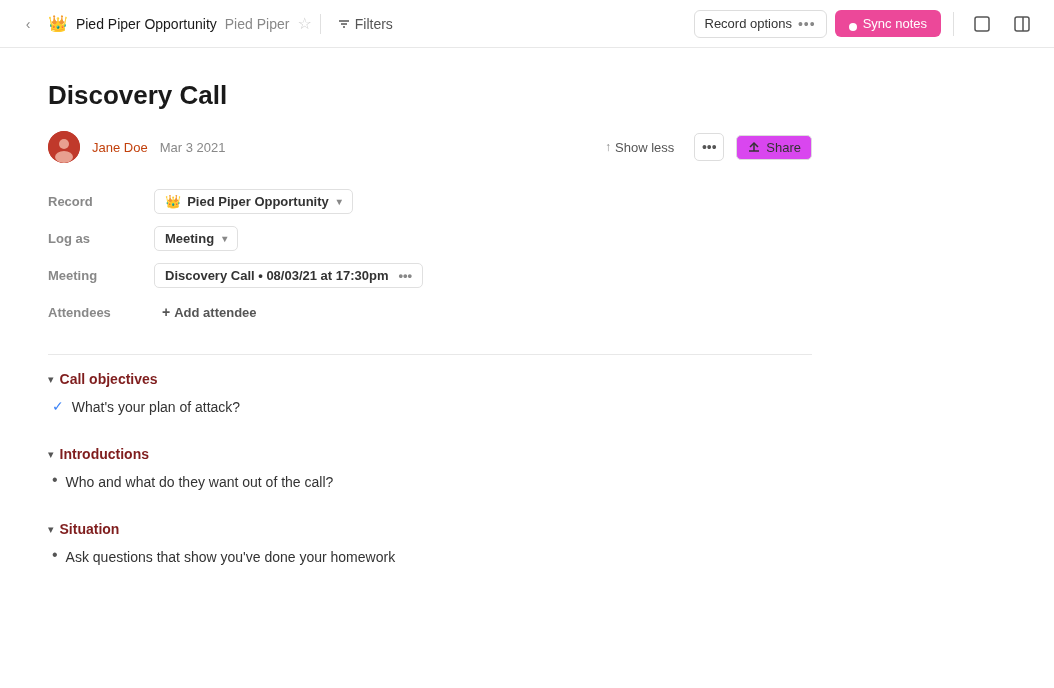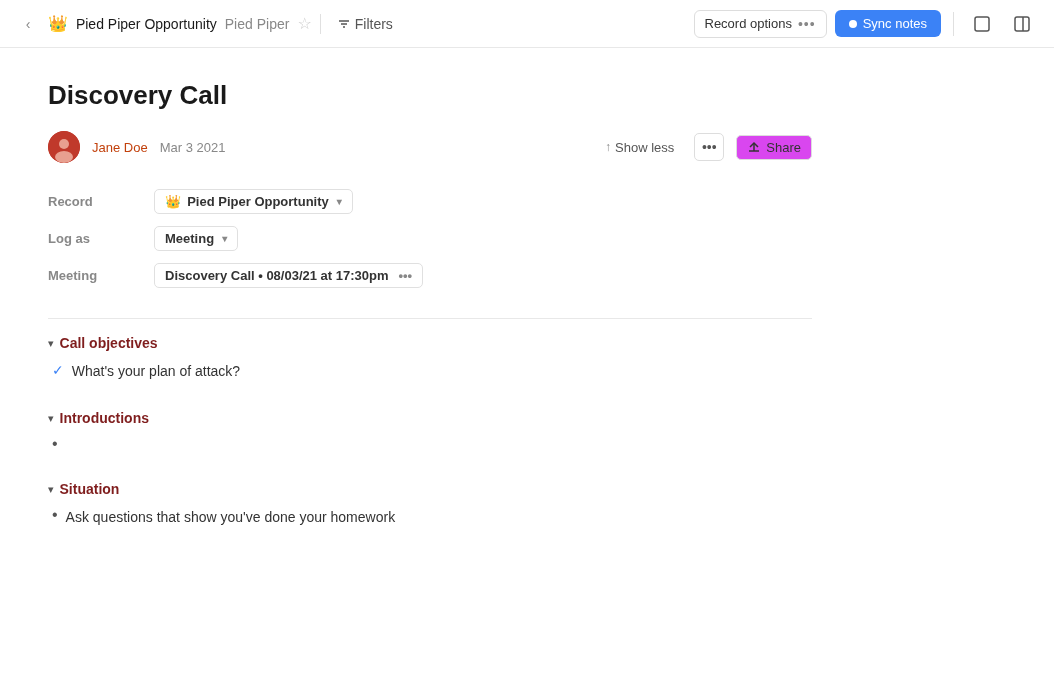--- a/index.html
+++ b/index.html
@@ -22,22 +22,22 @@
 
     .nav-right { display: flex; align-items: center; gap: 8px; padding-left: 12px; }
     .record-options-btn {
       display: flex; align-items: center; gap: 6px;
       border: 1px solid #ddd; border-radius: 6px;
       padding: 5px 10px; cursor: pointer; background: #fff;
       font-size: 13px; color: #333;
     }
     .dots-icon { color: #888; letter-spacing: 1px; font-size: 14px; }
     .sync-btn {
-      display: flex; align-items: center; gap: 6px;
-      background: #3b82f6; border: none; border-radius: 6px;
+      display: flex; align-items: flex-end; gap: 6px;
+      background: #ec4899; border: none; border-radius: 6px;
       padding: 6px 14px; cursor: pointer; font-size: 13px;
       color: #fff; font-weight: 500;
     }
     .sync-dot { width: 8px; height: 8px; background: #fff; border-radius: 50%; }
     .nav-icon-btn { width: 32px; height: 32px; display: flex; align-items: center; justify-content: center; cursor: pointer; border-radius: 4px; color: #555; }
     .nav-separator { width: 1px; height: 24px; background: #e0e0e0; margin: 0 4px; }
 
     
     .main-content {
       padding: 32px 48px; max-width: 860px; overflow-y: auto; height: calc(688px - 48px);
@@ -199,20 +199,29 @@
     <div class="field-row">
       <span class="field-label">Meeting</span>
       <div class="field-value">
         <div class="meeting-field-badge">
           <span>Discovery Call • 08/03/21 at 17:30pm</span>
           <span style="margin-left:4px; color:#888; font-size:13px;">•••</span>
         </div>
       </div>
     </div>
 
+    <div class="field-row">
+      <span class="field-label">Attendees</span>
+      <div class="field-value">
+        <div class="add-attendee-btn">
+          <span class="plus-icon">+</span>
+          <span>Add attendee</span>
+        </div>
+      </div>
+    </div>
 
   </div>
 
   <div class="section-divider"></div>
 
   <div id="sections-container">
       <div class="content-section">
         <div class="section-header">
           <span class="triangle-down">▾</span>
           <span class="section-title">Call objectives</span>
@@ -222,20 +231,21 @@
           <span class="item-text">What's your plan of attack?</span>
         </div>
       </div>
       <div class="content-section">
         <div class="section-header">
           <span class="triangle-down">▾</span>
           <span class="section-title">Introductions</span>
         </div>
         <div class="bullet-item">
           <span class="bullet-dot">•</span>
+          <span class="item-text">Who and what do they want out of the call?</span>
         </div>
       </div>
       <div class="content-section">
         <div class="section-header">
           <span class="triangle-down">▾</span>
           <span class="section-title">Situation</span>
         </div>
         <div class="bullet-item">
           <span class="bullet-dot">•</span>
           <span class="item-text">Ask questions that show you've done your homework</span>

